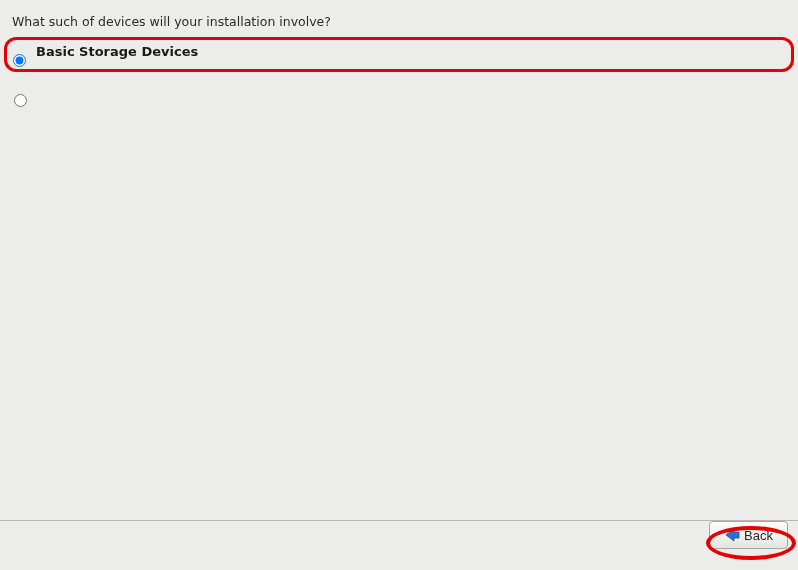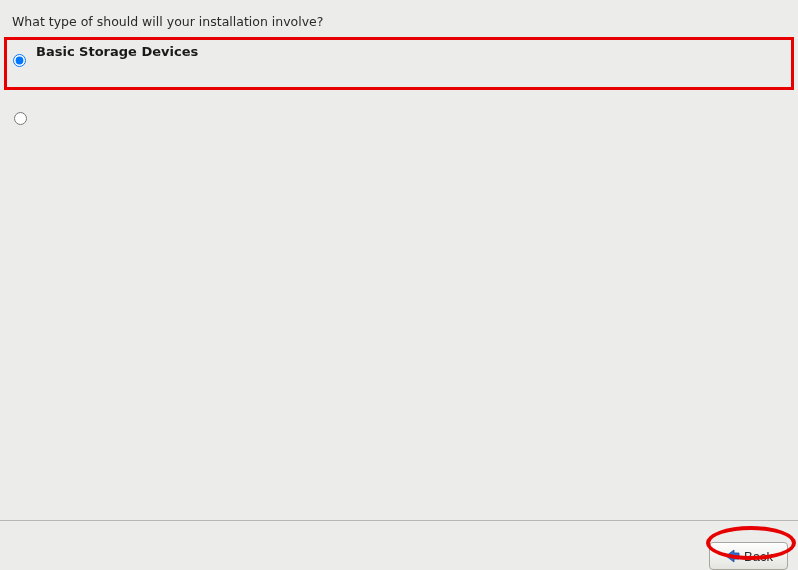--- a/index.html
+++ b/index.html
@@ -22,23 +22,23 @@
     }
     .option-box {
       margin: 0 6px 8px 6px;
       padding: 6px 6px 8px 6px;
       display: flex;
       align-items: flex-start;
       gap: 10px;
     }
     .option-box.highlight {
       border: 3px solid #e60000;
-      border-radius: 0;
+      border-radius: 12px;
       margin: 0 4px 6px 4px;
-      padding: 4px 4px 20px 4px;
+      padding: 4px 4px 2px 4px;
     }
     .radio-holder {
       display: flex;
       align-items: center;
       padding-top: 10px;
       padding-left: 2px;
     }
     input[type=radio] {
       width: 13px;
       height: 13px;
@@ -64,21 +64,21 @@
 
     .footer {
       position: absolute;
       left: 0;
       right: 0;
       bottom: 0;
       height: 50px;
       border-top: 1px solid #b7b7b3;
       display: flex;
       justify-content: flex-end;
-      align-items: flex-end;
+      align-items: flex-start;
       padding: 0 10px;
       gap: 12px;
     }
     .btn {
       display: inline-flex;
       align-items: center;
       justify-content: center;
       gap: 4px;
       height: 28px;
       padding: 0 14px;
@@ -102,21 +102,21 @@
       width: 90px;
       height: 34px;
       border: 4px solid #e60000;
       border-radius: 50% / 50%;
       pointer-events: none;
     }
   </style>
 </head>
 <body>
 
-<div class="question">What type of should will your installation involve?</div>
+<div class="question">What such of devices will your installation involve?</div>
 
 <div class="option-box highlight">
   <div class="radio-holder">
     <input type="radio" name="devtype" checked="" style="">
   </div>
   <div class="opt-text">
     <div class="opt-title">Basic Storage Devices</div>
   </div>
 </div>
 

